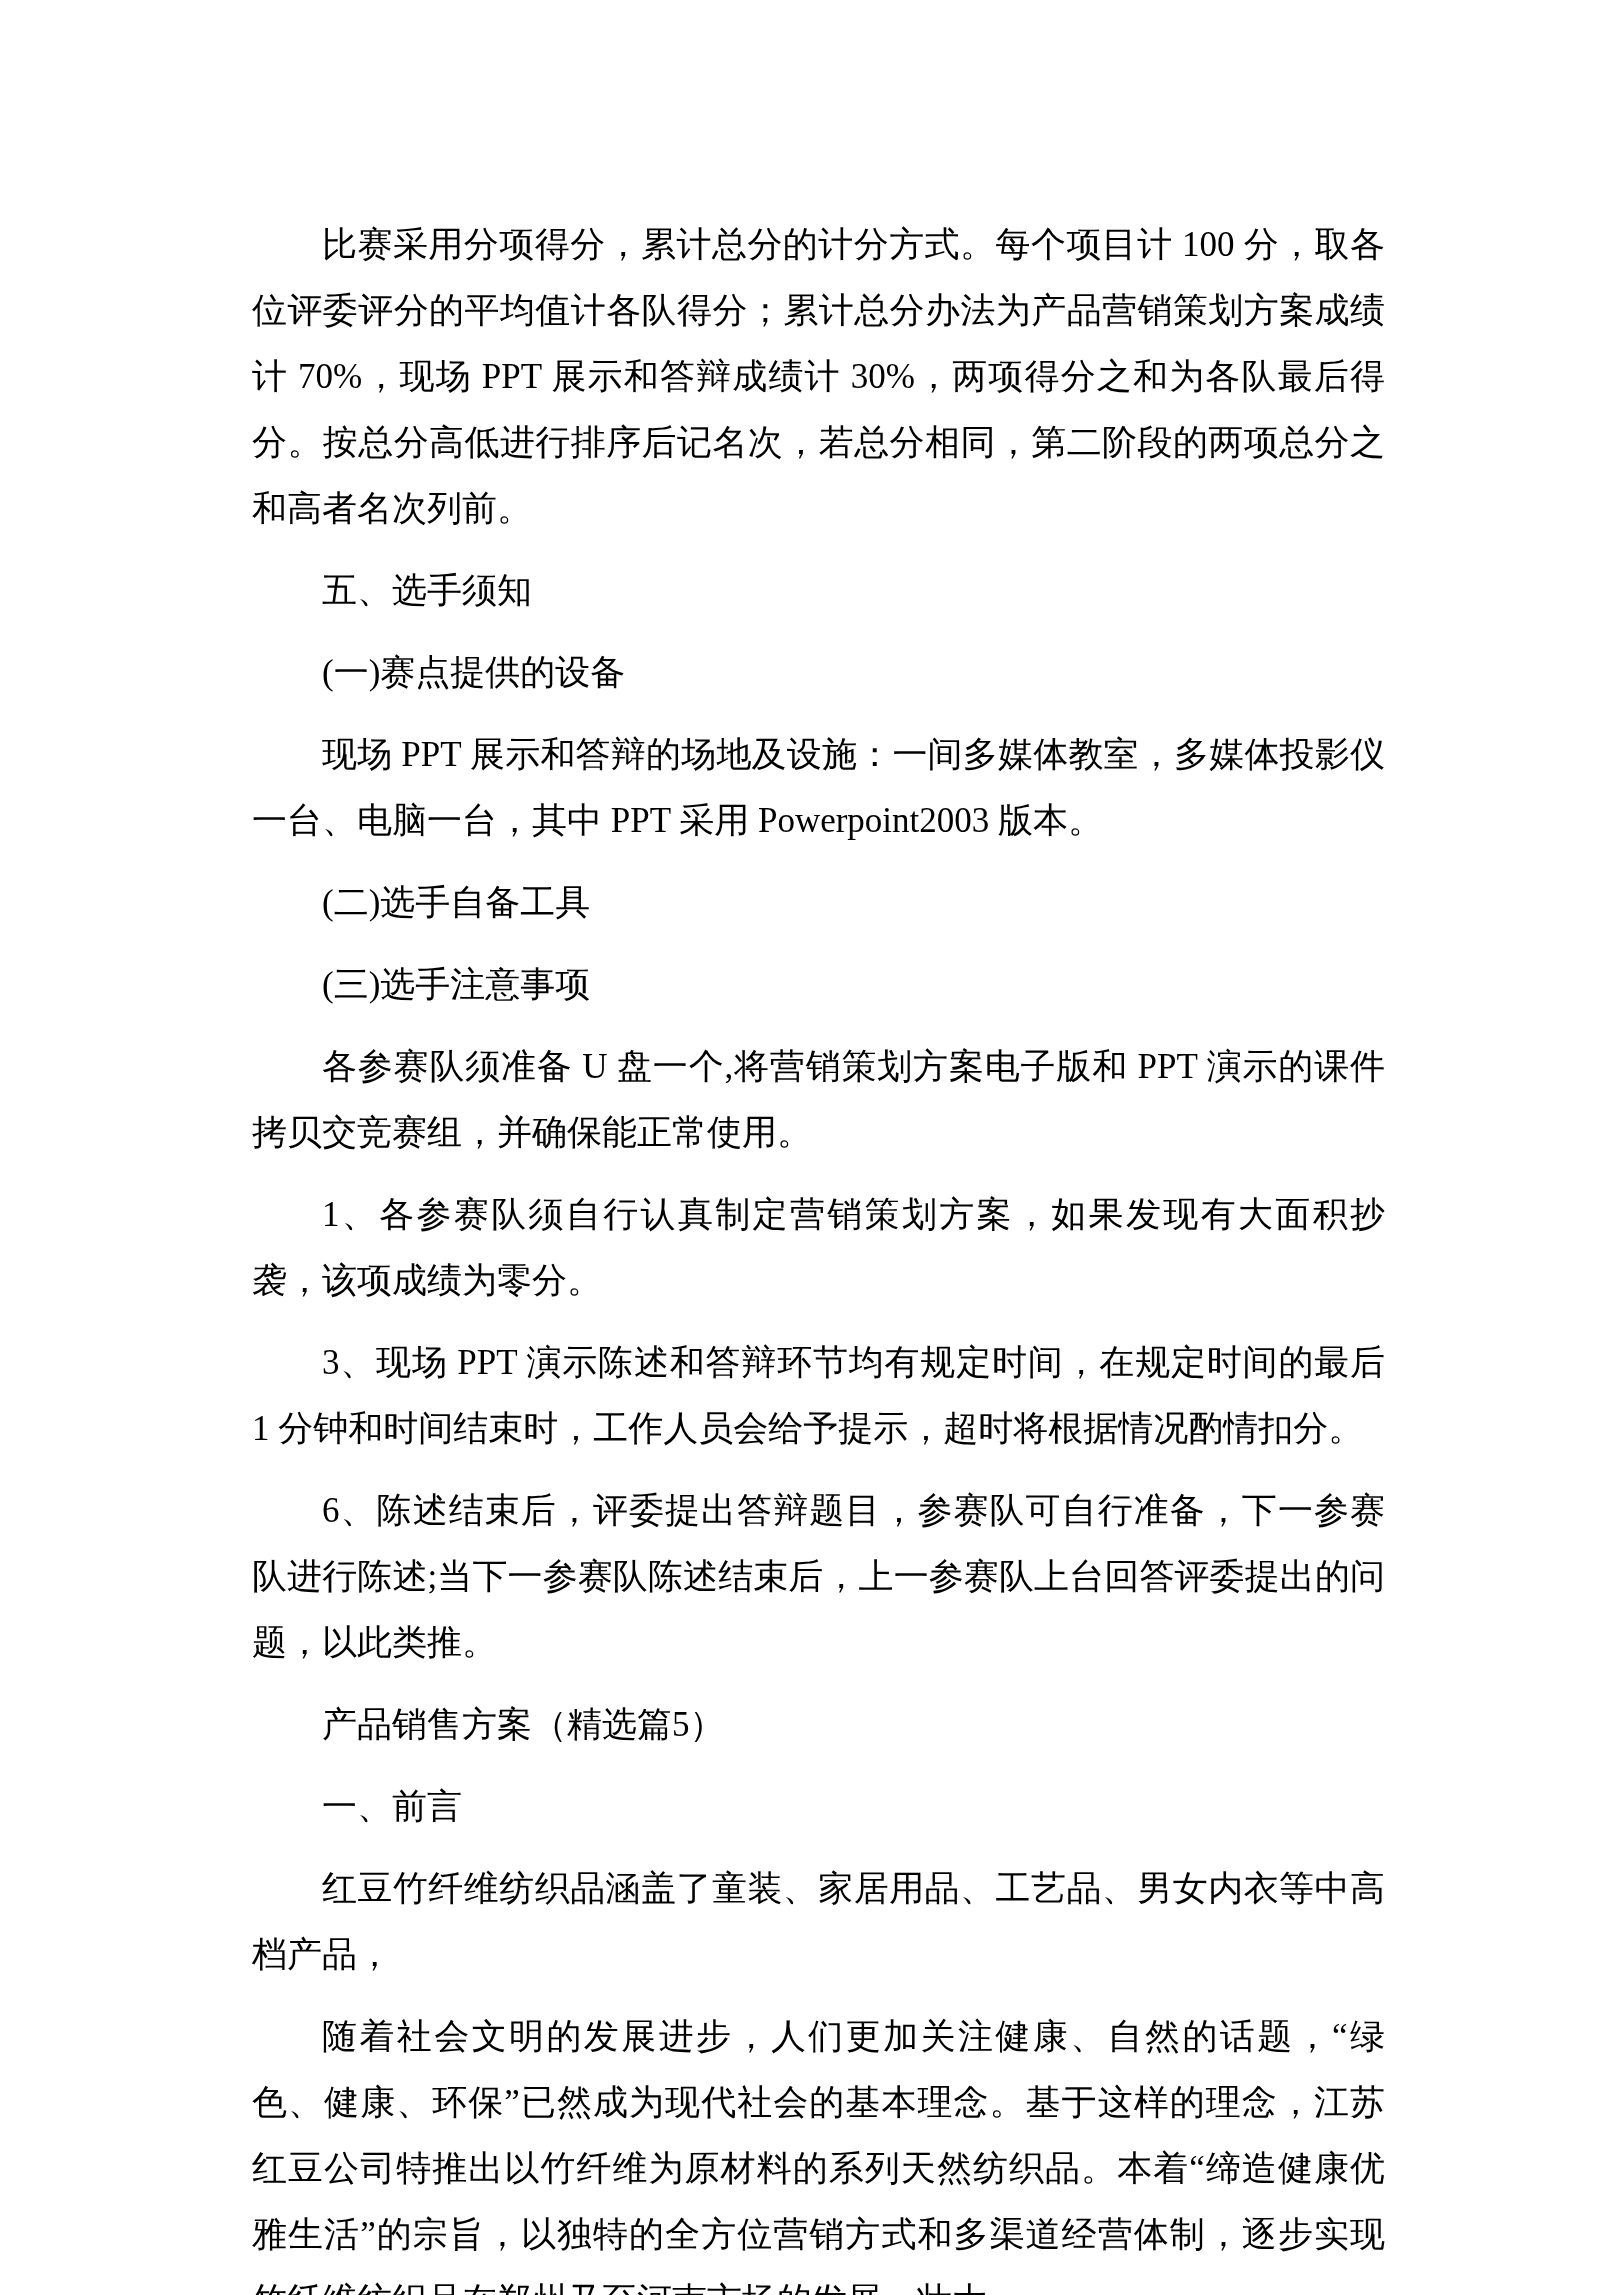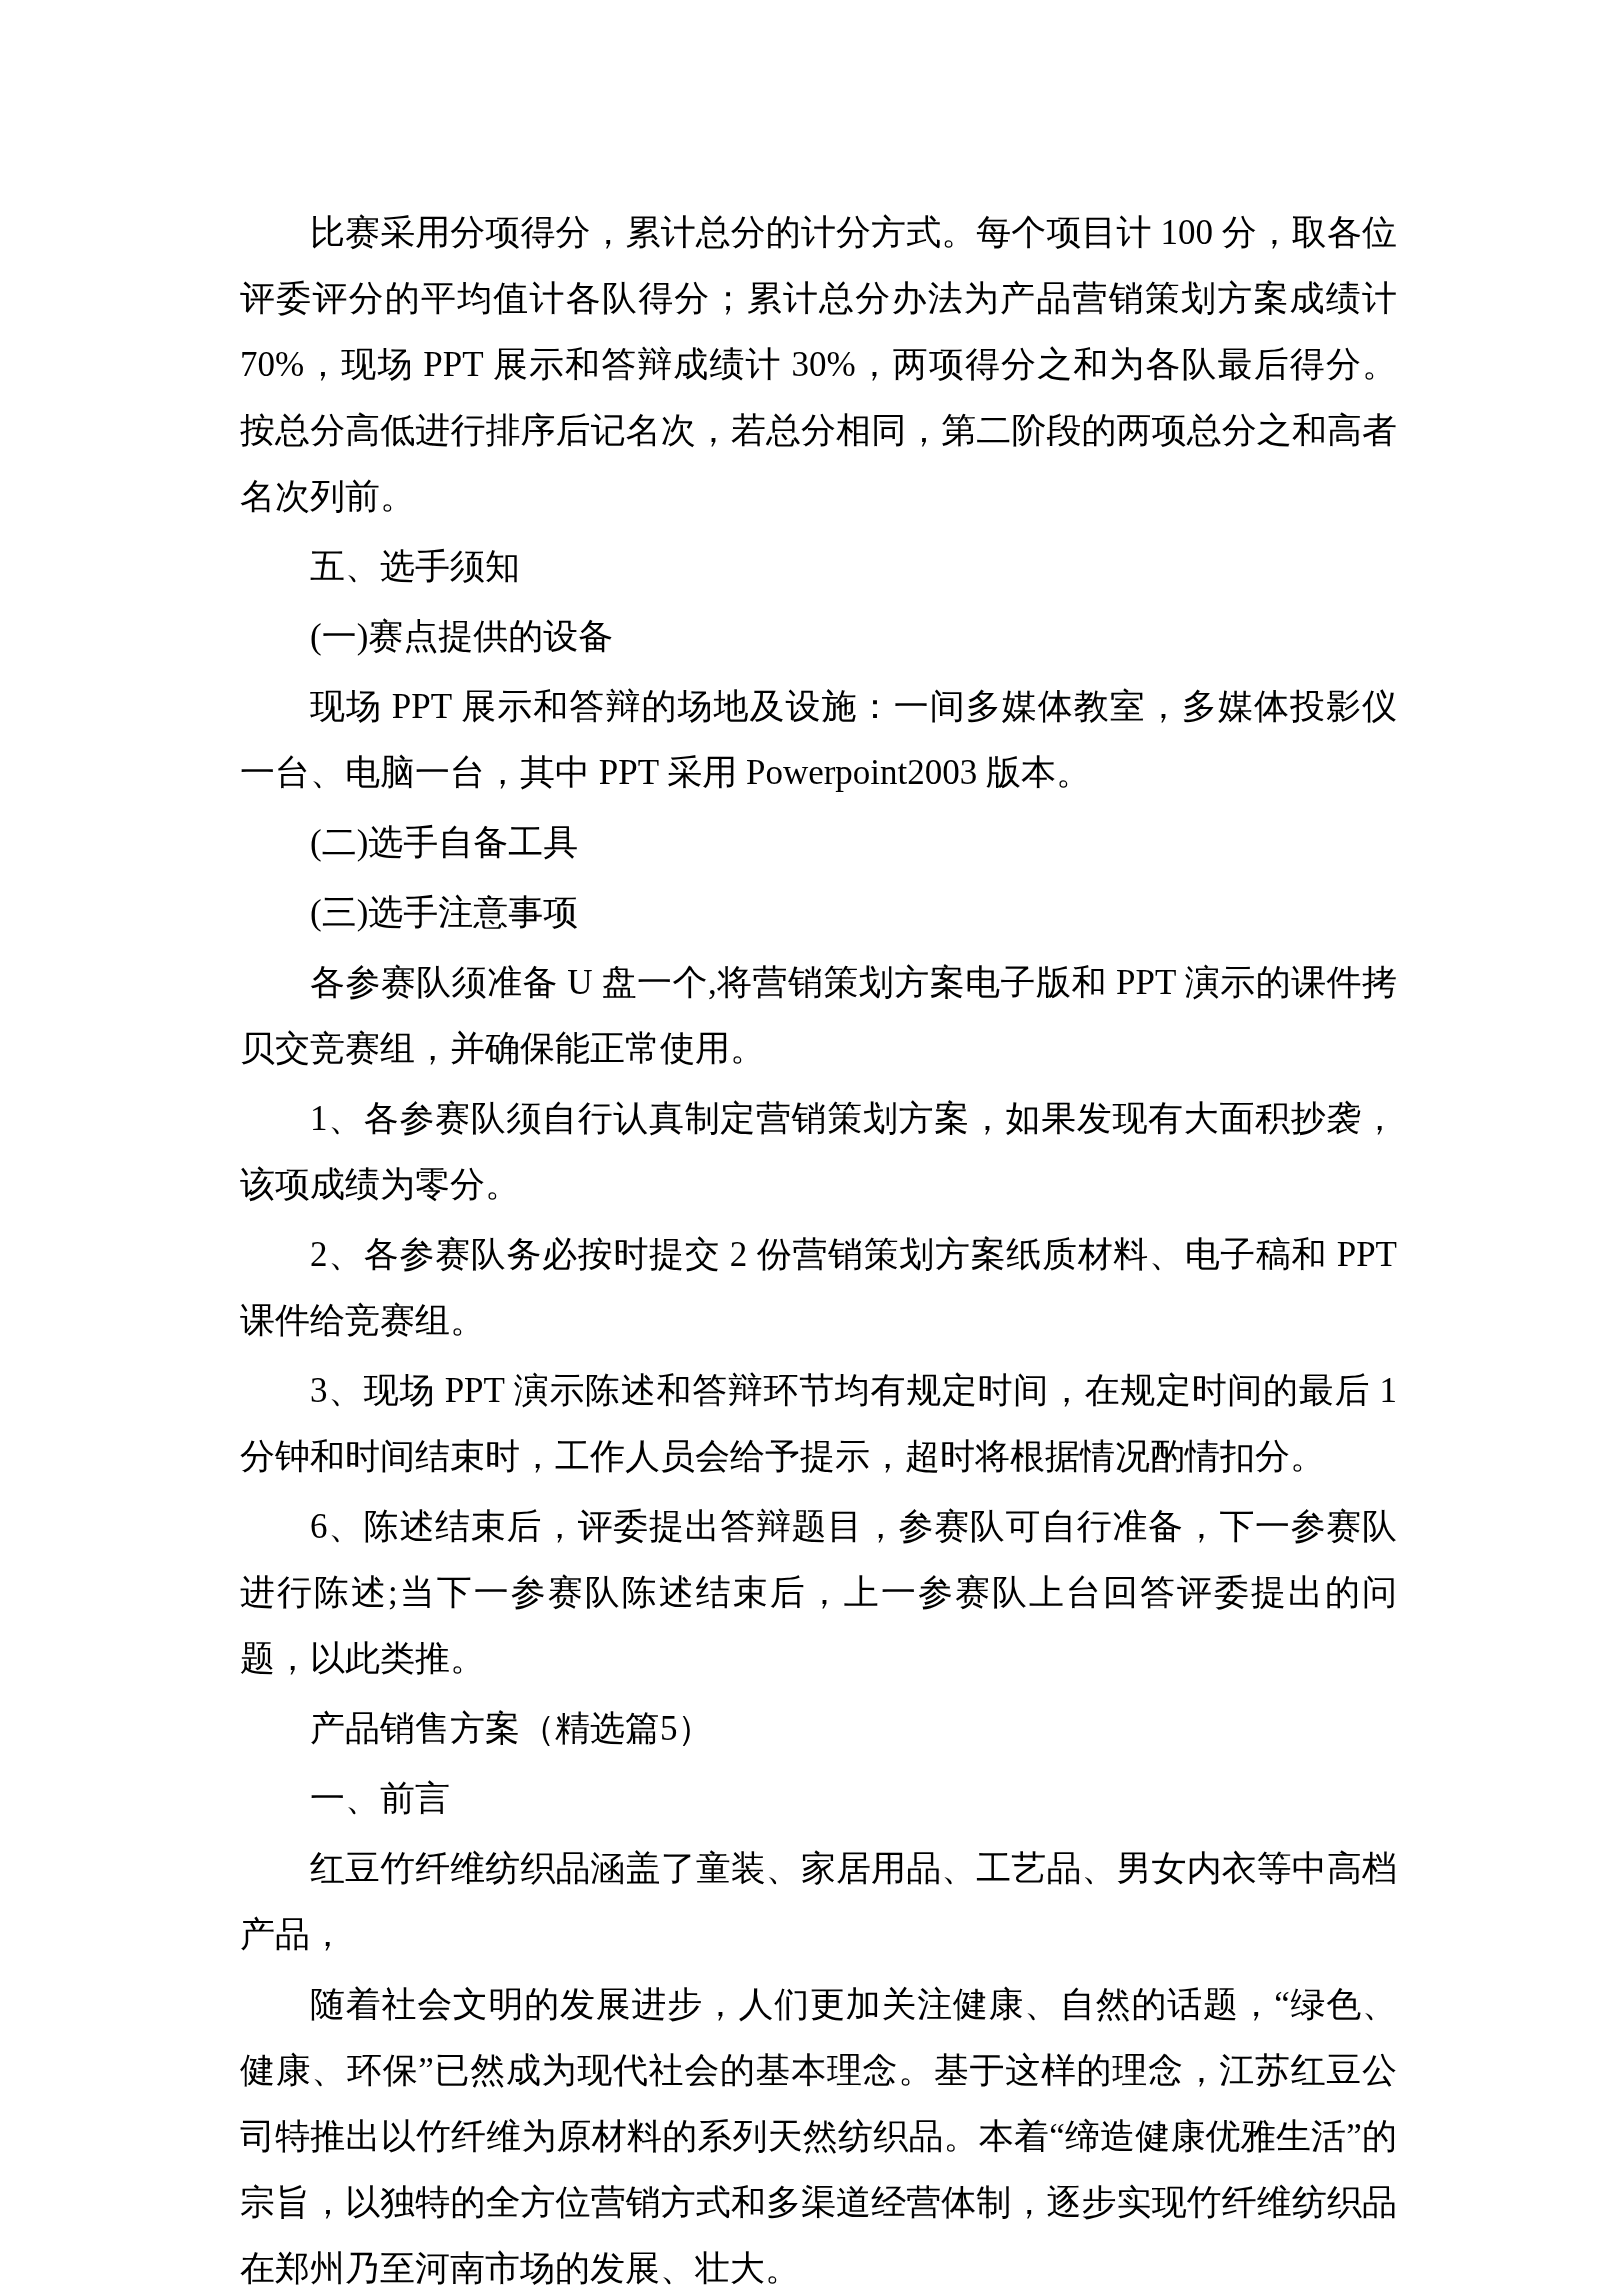--- a/index.html
+++ b/index.html
@@ -13,21 +13,21 @@
     height: 2295px;
     margin: 0 auto;
     background: #ffffff;
     box-sizing: border-box;
     padding: 196px 222px 0 236px;
     font-family: "Liberation Serif", "DejaVu Serif", serif;
     color: #000000;
     overflow: hidden;
   }
   .doc-body p {
-    margin: 4px;
+    margin: 16px;
     padding: 0;
     font-size: 35px;
     line-height: 66px;
     text-align: justify;
     text-indent: 2em;
     word-break: break-word;
   }
 </style>
 </head>
 <body>
@@ -35,21 +35,20 @@
 <div class="page">
   <div class="doc-body">
     <p>比赛采用分项得分，累计总分的计分方式。每个项目计 100 分，取各位评委评分的平均值计各队得分；累计总分办法为产品营销策划方案成绩计 70%，现场 PPT 展示和答辩成绩计 30%，两项得分之和为各队最后得分。按总分高低进行排序后记名次，若总分相同，第二阶段的两项总分之和高者名次列前。</p>
     <p>五、选手须知</p>
     <p>(一)赛点提供的设备</p>
     <p>现场 PPT 展示和答辩的场地及设施：一间多媒体教室，多媒体投影仪一台、电脑一台，其中 PPT 采用 Powerpoint2003 版本。</p>
     <p>(二)选手自备工具</p>
     <p>(三)选手注意事项</p>
     <p>各参赛队须准备 U 盘一个,将营销策划方案电子版和 PPT 演示的课件拷贝交竞赛组，并确保能正常使用。</p>
     <p>1、各参赛队须自行认真制定营销策划方案，如果发现有大面积抄袭，该项成绩为零分。</p>
-    <p>2、各参赛队务必按时提交 2 份营销策划方案纸质材料、电子稿和 PPT 课件给竞赛组。</p>
     <p>3、现场 PPT 演示陈述和答辩环节均有规定时间，在规定时间的最后 1 分钟和时间结束时，工作人员会给予提示，超时将根据情况酌情扣分。</p>
     <p>6、陈述结束后，评委提出答辩题目，参赛队可自行准备，下一参赛队进行陈述;当下一参赛队陈述结束后，上一参赛队上台回答评委提出的问题，以此类推。</p>
     <p>产品销售方案（精选篇5）</p>
     <p>一、前言</p>
     <p>红豆竹纤维纺织品涵盖了童装、家居用品、工艺品、男女内衣等中高档产品，</p>
     <p>随着社会文明的发展进步，人们更加关注健康、自然的话题，“绿色、健康、环保”已然成为现代社会的基本理念。基于这样的理念，江苏红豆公司特推出以竹纤维为原材料的系列天然纺织品。本着“缔造健康优雅生活”的宗旨，以独特的全方位营销方式和多渠道经营体制，逐步实现竹纤维纺织品在郑州乃至河南市场的发展、壮大。</p>
   </div>
 </div>
 
 

